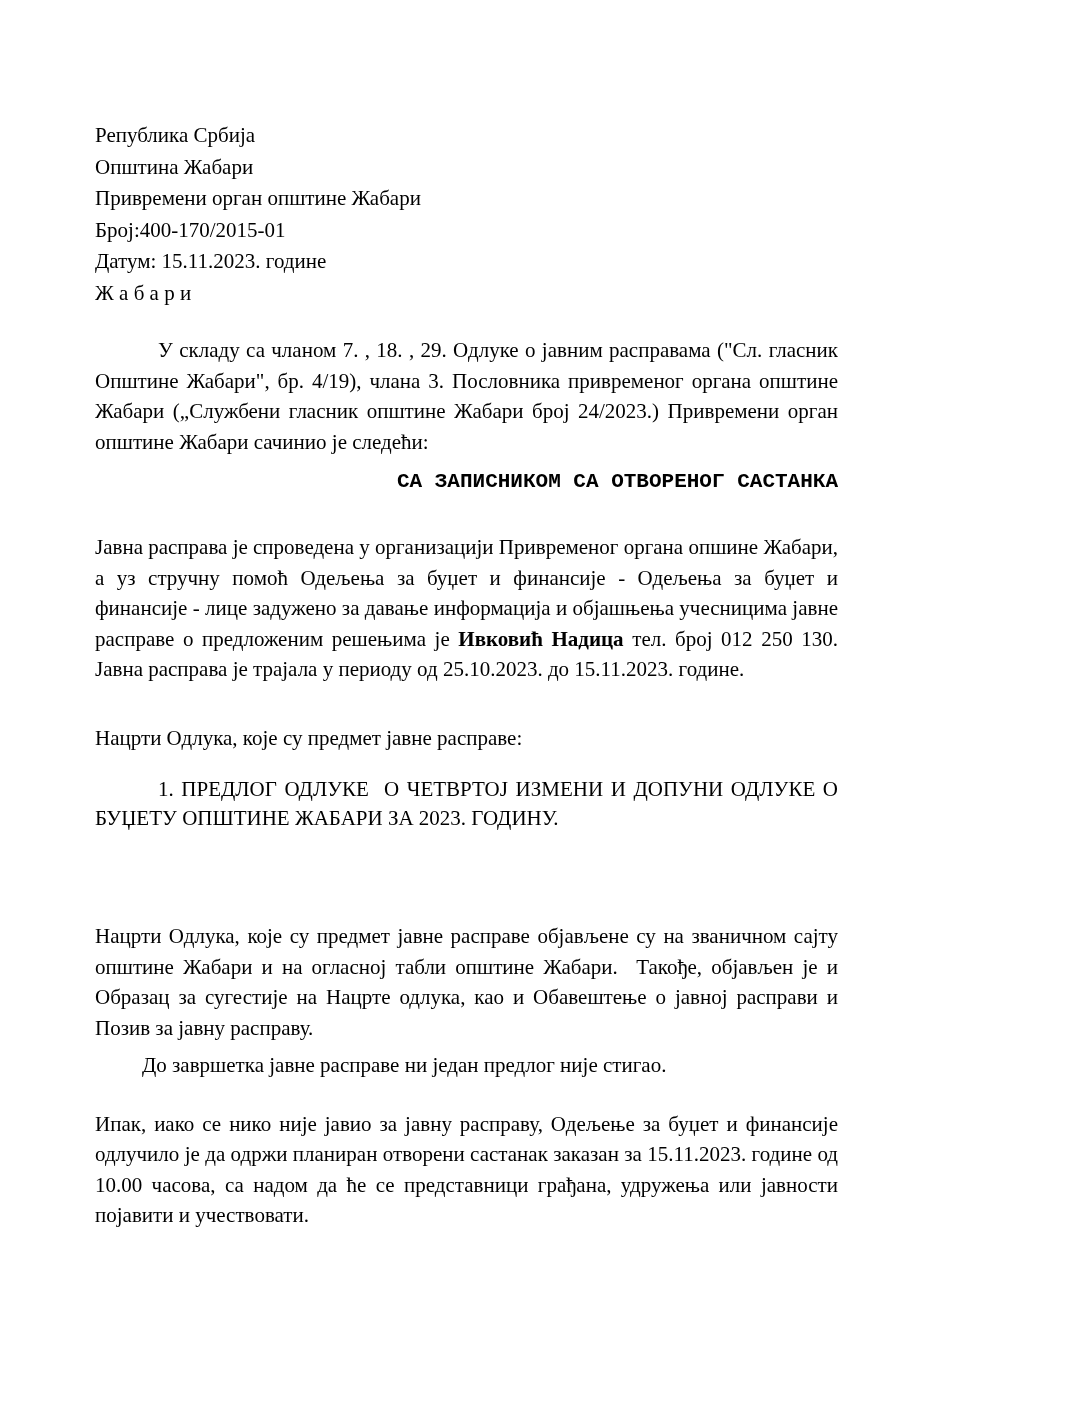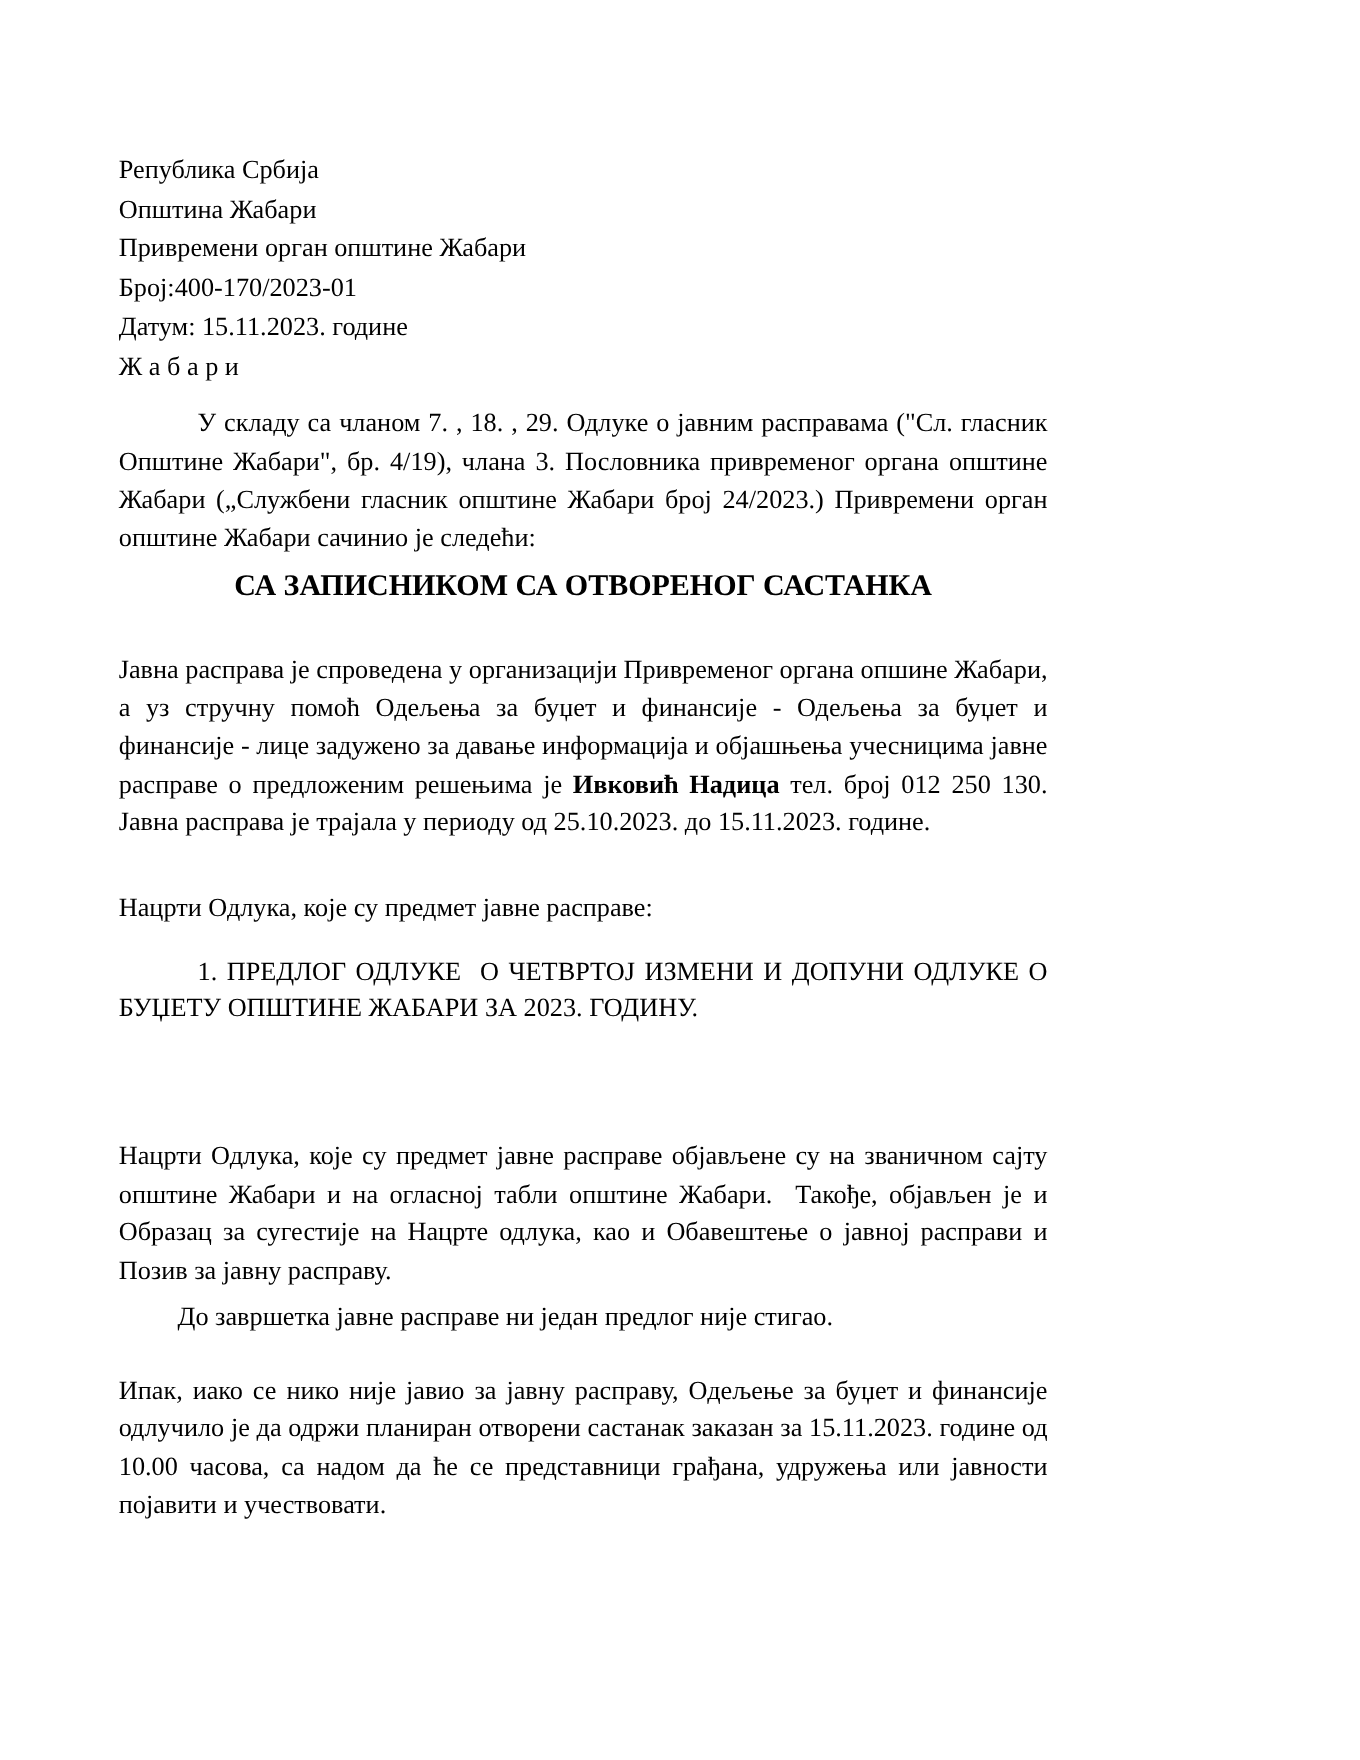--- a/index.html
+++ b/index.html
@@ -11,34 +11,35 @@
     background: #ffffff;
     color: #000000;
     font-family: "Liberation Serif", "DejaVu Serif", serif;
     font-size: 21px;
     padding: 120px 97px 40px 95px;
     overflow: hidden;
   }
   .hdr-line { line-height: 31.5px; white-space: pre; }
   p { font-size: 21px; line-height: 30.5px; }
   .justify { text-align: justify; }
-  .intro { margin-top: 14px; text-indent: 63px; }
+  .intro { margin-top: 26px; text-indent: 63px; }
   .doc-title {
     margin-top: 43px;
     font-size: 21px;
     font-weight: bold;
     line-height: 27px;
     text-align: center;
   }
   .doc-subtitle {
     margin-top: 11px;
-    font-size: 24px;
+    font-size: 21px;
     font-weight: bold;
     line-height: 27px;
-    text-align: center;
+    text-align: right;
+    font-family: Liberation Mono, monospace;
   }
   .org-par { margin-top: 37px; }
   .drafts-intro { margin-top: 38px; }
   .draft-item {
     margin-top: 22px;
     font-weight: normal;
     line-height: 28.5px;
     text-indent: 63px;
   }
   .publication-par { margin-top: 89px; }
@@ -49,21 +50,21 @@
 </style>
 </head>
 <body>
 
 <div class="page">
 
   <header>
     <div class="hdr-line">Република Србија</div>
     <div class="hdr-line">Општина Жабари</div>
     <div class="hdr-line">Привремени орган општине Жабари</div>
-    <div class="hdr-line">Број:400-170/2023-01</div>
+    <div class="hdr-line">Број:400-170/2015-01</div>
     <div class="hdr-line">Датум: 15.11.2023. године</div>
     <div class="hdr-line">Ж а б а р и</div>
   </header>
 
   <p class="intro justify">У складу са чланом 7. , 18. , 29. Одлуке о јавним расправама ("Сл. гласник Општине Жабари", бр. 4/19), члана 3. Пословника привременог органа општине Жабари („Службени гласник општине Жабари број 24/2023.) Привремени орган општине Жабари сачинио је следећи:</p>
 
 
   <h2 class="doc-subtitle">СА ЗАПИСНИКОМ СА ОТВОРЕНОГ САСТАНКА</h2>
 
   <p class="org-par justify"><span>Јавна расправа је спроведена у организацији Привременог органа опшине Жабари, а уз стручну помоћ Одељења за буџет и финансије - Одељења за буџет и финансије - лице задужено за давање информација и објашњења учесницима јавне расправе о предложеним решењима је </span><strong>Ивковић Надица</strong><span> тел. број 012 250 130. Јавна расправа је трајала у периоду од 25.10.2023. до 15.11.2023. године.</span></p>

